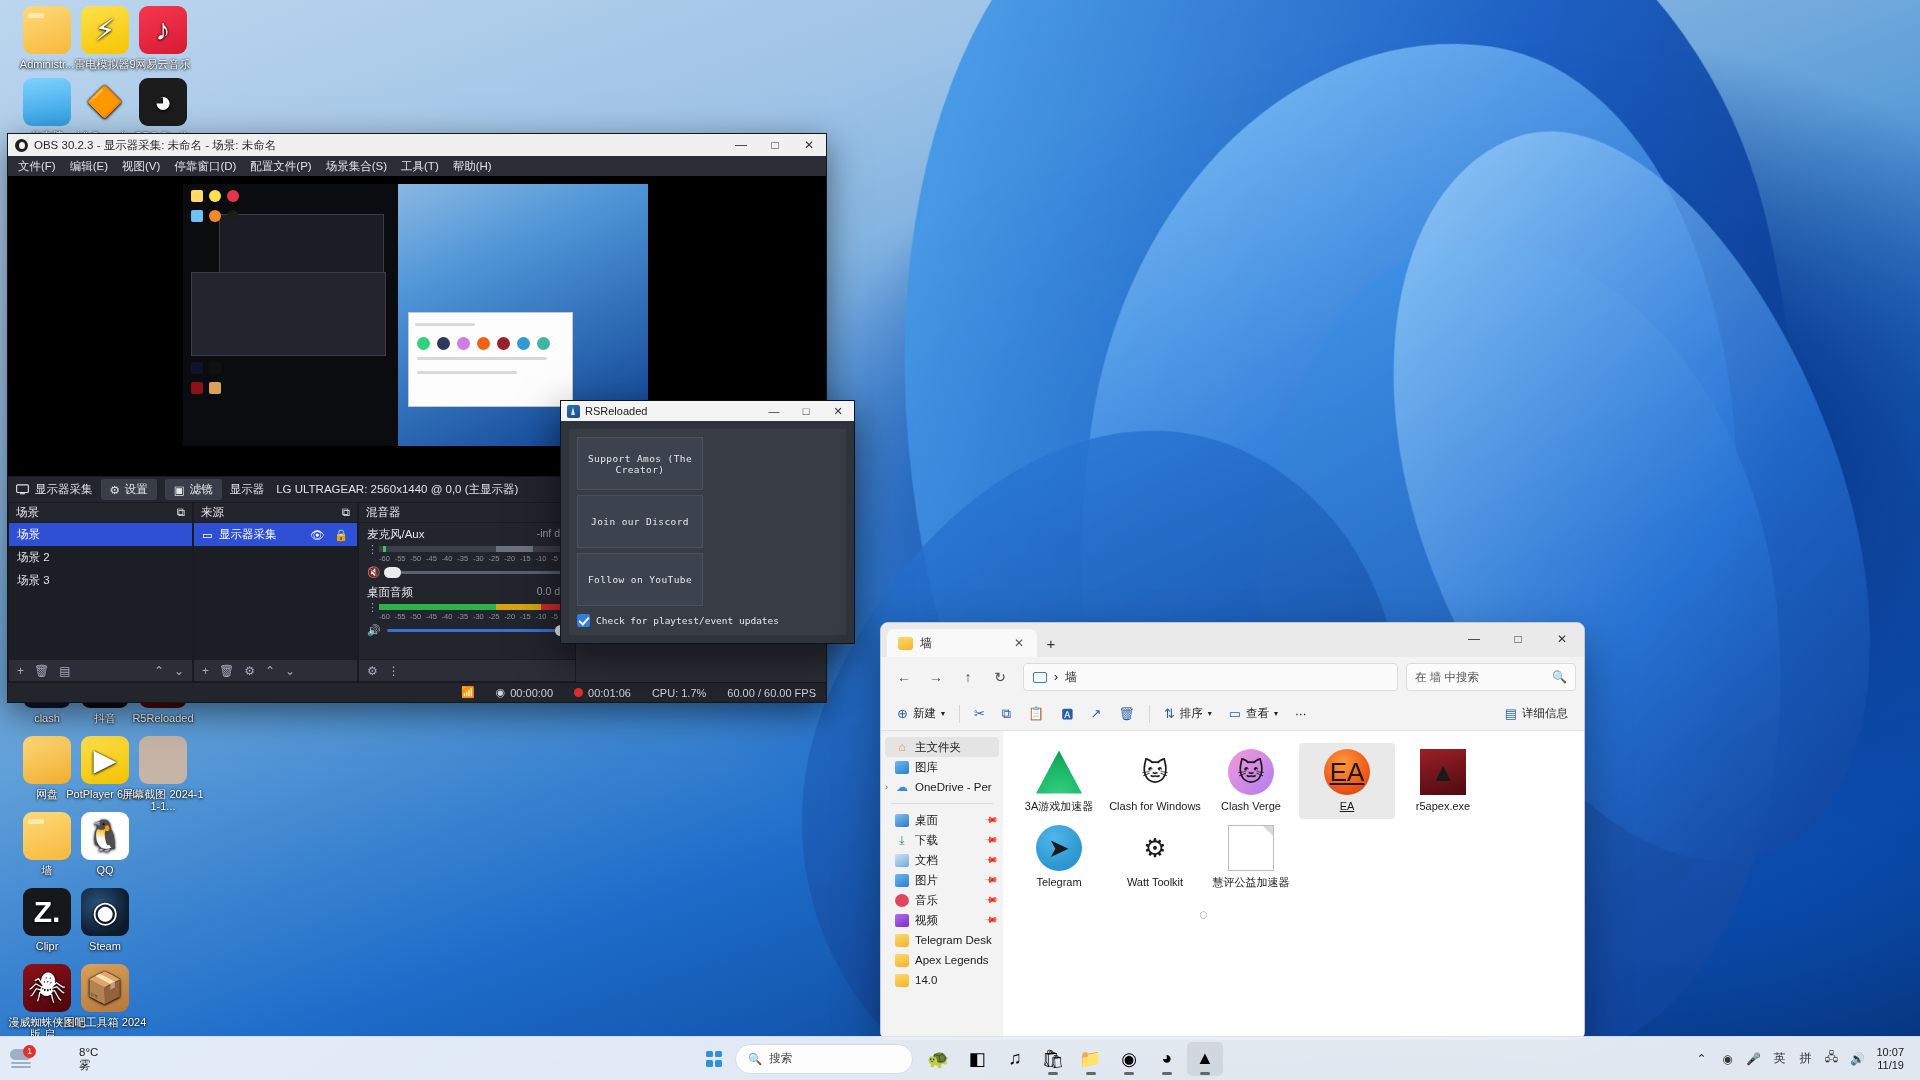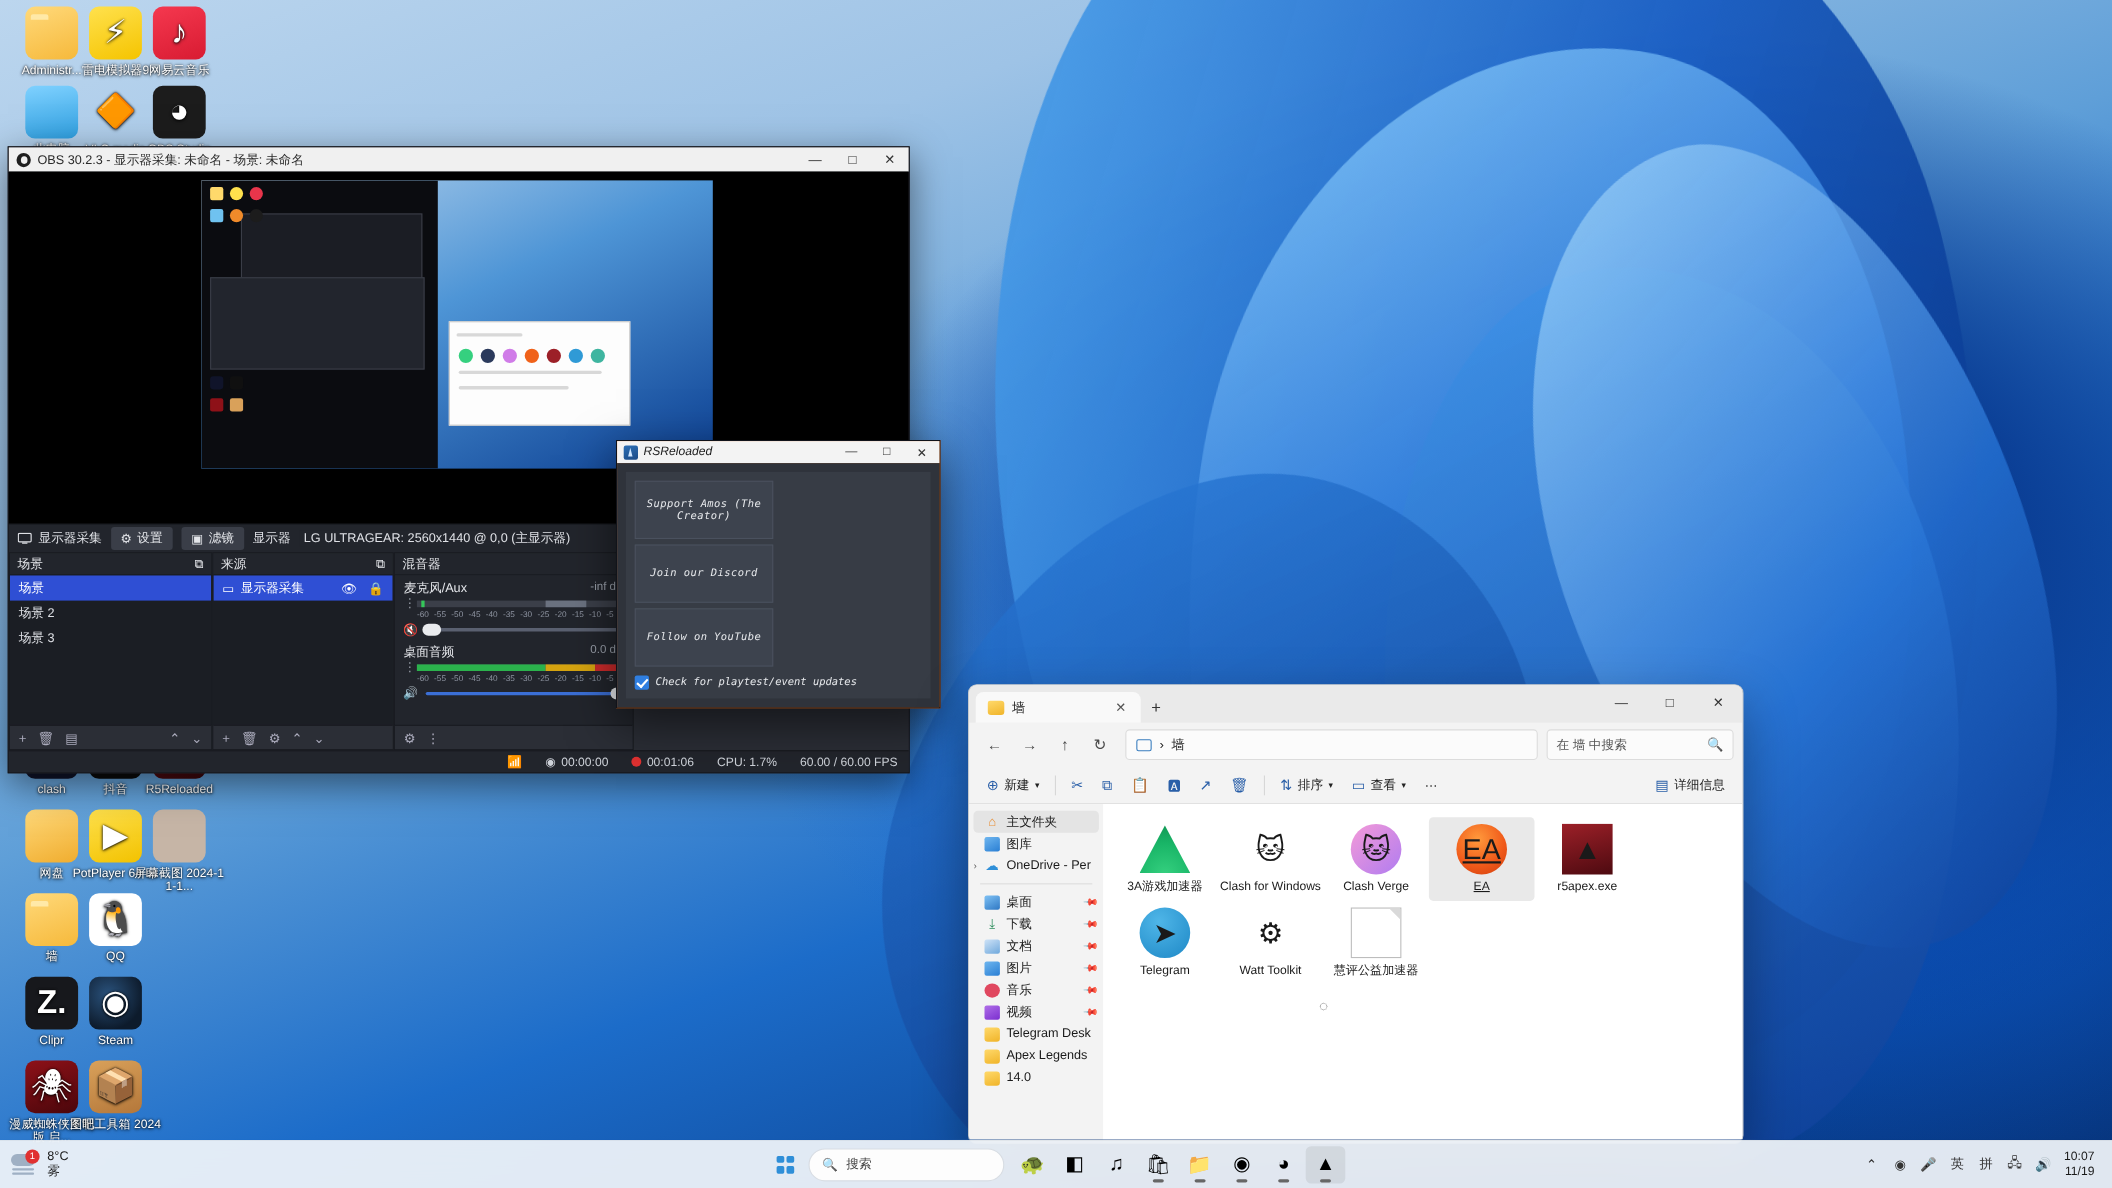--- a/index.html
+++ b/index.html
@@ -155,22 +155,22 @@
   .obs-status {
     height: 20px; background:#22252c; border-top:1px solid #181a20;
     display:flex; align-items:center; justify-content:flex-end; gap:0; font-size:11px; color:#cfd3da;
   }
   .obs-status .seg { padding: 0 10px; border-left:1px solid #34384200; display:flex; align-items:center; gap:5px;}
   .recdot { width:9px; height:9px; border-radius:50%; background:#e03131; }
 
   
   .rs {
     position: absolute; left: 560px; top: 400px; width: 295px; height: 244px;
-    background: #f97316; border:1px solid #11131a; box-shadow: 0 14px 40px rgba(0,0,0,.55);
-    display:flex; flex-direction:column;font-style:italic;
+    background: #4d7c0f; border:1px solid #11131a; box-shadow: 0 14px 40px rgba(0,0,0,.55);
+    display:flex; flex-direction:column;
   }
   .rs-title { height: 20px; background:#f3f3f3; display:flex; align-items:center; padding-left:6px; font-size:11px; color:#202020; }
   .rs-title .ric { width:13px; height:13px; margin-right:5px; background:linear-gradient(160deg,#2d6fb5,#1b4a86); border-radius:2px; position:relative; flex:none;}
   .rs-title .ric::after{content:"";position:absolute;left:4px;top:2.5px;border-left:2.5px solid transparent;border-right:2.5px solid transparent;border-bottom:8px solid #cfe6ff;}
   .rs-title .rt { flex:1; }
   .rs-wbtns { display:flex; }
   .rs-wbtns div { width:32px; height:20px; display:flex; align-items:center; justify-content:center; font-size:11px; color:#333;}
   .rs-body { flex:1; background:#2f333b; padding: 8px; }
   .rs-inner { background:#373c45; height:100%; padding: 8px; display:flex; flex-direction:column; }
   .rs-grid { display:grid; grid-template-columns: 1fr 1fr; gap: 7px 9px; flex:1; }
@@ -259,21 +259,21 @@
     display:flex; align-items:center; border-top:1px solid rgba(0,0,0,.06);
   }
   .tb-weather { display:flex; align-items:center; gap:7px; padding-left:10px; width:200px; font-size:11.5px; color:#1a1a1a; }
   .tb-weather .wic { width:26px; height:22px; position:relative; flex:none; }
   .tb-weather .cloud { position:absolute; left:0; top:1px; width:22px; height:11px; background:#9fb0c4; border-radius:9px; }
   .tb-weather .l1, .tb-weather .l2 { position:absolute; left:1px; height:2px; background:#9fb0c4; border-radius:2px; }
   .tb-weather .l1 { top:14px; width:20px; }
   .tb-weather .l2 { top:18px; width:20px; }
   .tb-weather .badge { position:absolute; left:13px; top:-3px; width:13px; height:13px; border-radius:50%;
                        background:#e03131; color:#fff; font-size:8.5px; display:flex; align-items:center; justify-content:center; }
-  .tb-weather .wtxt { line-height:13px; }
+  .tb-weather .wtxt { line-height:13px;margin-left:36px; }
 
   .tb-center { position:absolute; left:50%; transform:translateX(-50%); display:flex; align-items:center; gap:4px; }
   .start { width:34px; height:34px; display:flex; align-items:center; justify-content:center; border-radius:5px; }
   .start .sq { width:16px; height:16px; display:grid; grid-template-columns:1fr 1fr; grid-gap:2.5px; }
   .start .sq i { background:#2f8fd8; border-radius:1.5px; display:block; }
   .tb-searchbox { width:178px; height:30px; background:#fdfdfd; border:1px solid #d8dde3; border-radius:15px;
                   display:flex; align-items:center; gap:7px; padding: 0 12px; font-size:11.5px; color:#444; margin-right:4px;}
   .tb-app { width:36px; height:34px; border-radius:5px; display:flex; align-items:center; justify-content:center; position:relative; font-size:18px;}
   .tb-app.active { background:rgba(0,0,0,.07); }
   .tb-app .dot { position:absolute; bottom:1px; left:50%; transform:translateX(-50%); width:10px; height:2.5px; border-radius:2px; background:#666; }
@@ -374,20 +374,30 @@
   <div class="obs-title">
     <span class="oicon"></span>
     <span class="ttl">OBS 30.2.3 - 显示器采集: 未命名 - 场景: 未命名</span>
     <div class="obs-wbtns">
       <div>—</div>
       <div>□</div>
       <div>✕</div>
     </div>
   </div>
 
+  <div class="obs-menu" id="obsMenu">
+      <span>文件(F)</span>
+      <span>编辑(E)</span>
+      <span>视图(V)</span>
+      <span>停靠窗口(D)</span>
+      <span>配置文件(P)</span>
+      <span>场景集合(S)</span>
+      <span>工具(T)</span>
+      <span>帮助(H)</span>
+    </div>
 
   <div class="obs-preview">
     <div class="obs-canvas">
       <div class="nest-dark">
         <div class="nest-shot"></div>
         <div class="nest-shot2"></div>
         <div class="nest-ico" style="left:8px;top:6px;background:#ffd96b;border-radius:2px;"></div>
         <div class="nest-ico" style="left:26px;top:6px;background:#ffe14d;"></div>
         <div class="nest-ico" style="left:44px;top:6px;background:#e8354b;"></div>
         <div class="nest-ico" style="left:8px;top:26px;background:#6fc2f0;border-radius:2px;"></div>

